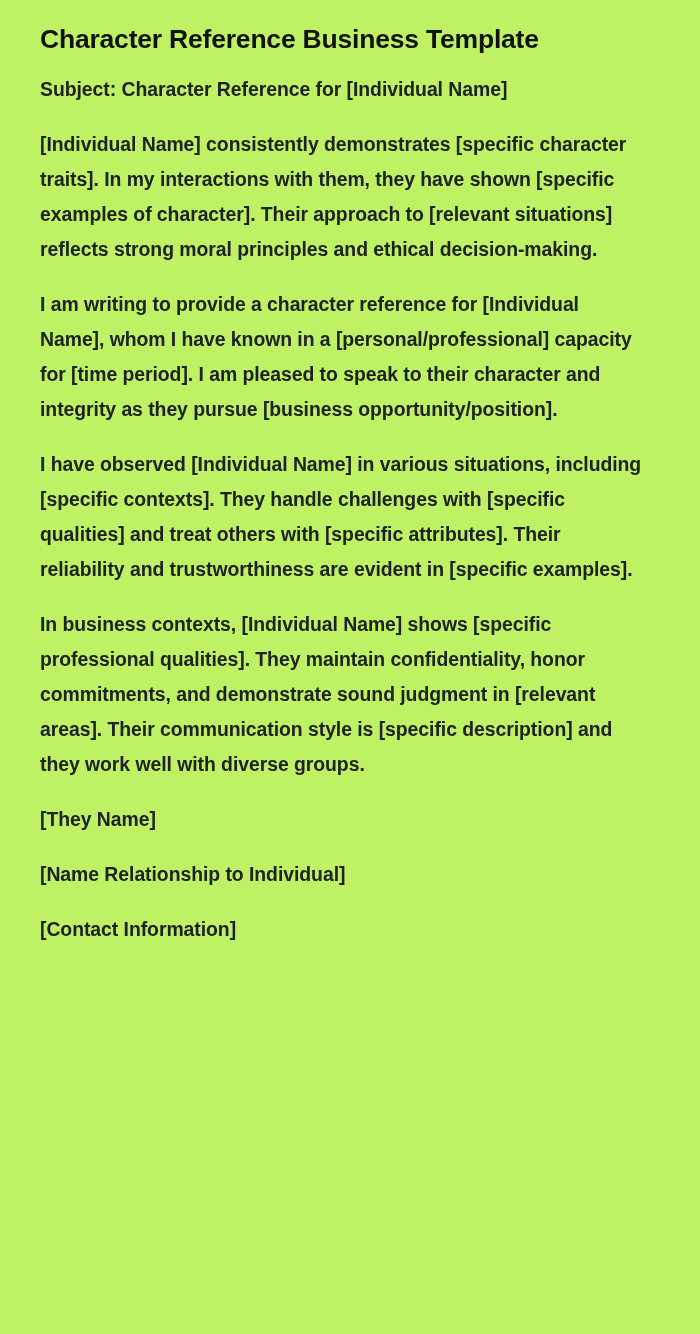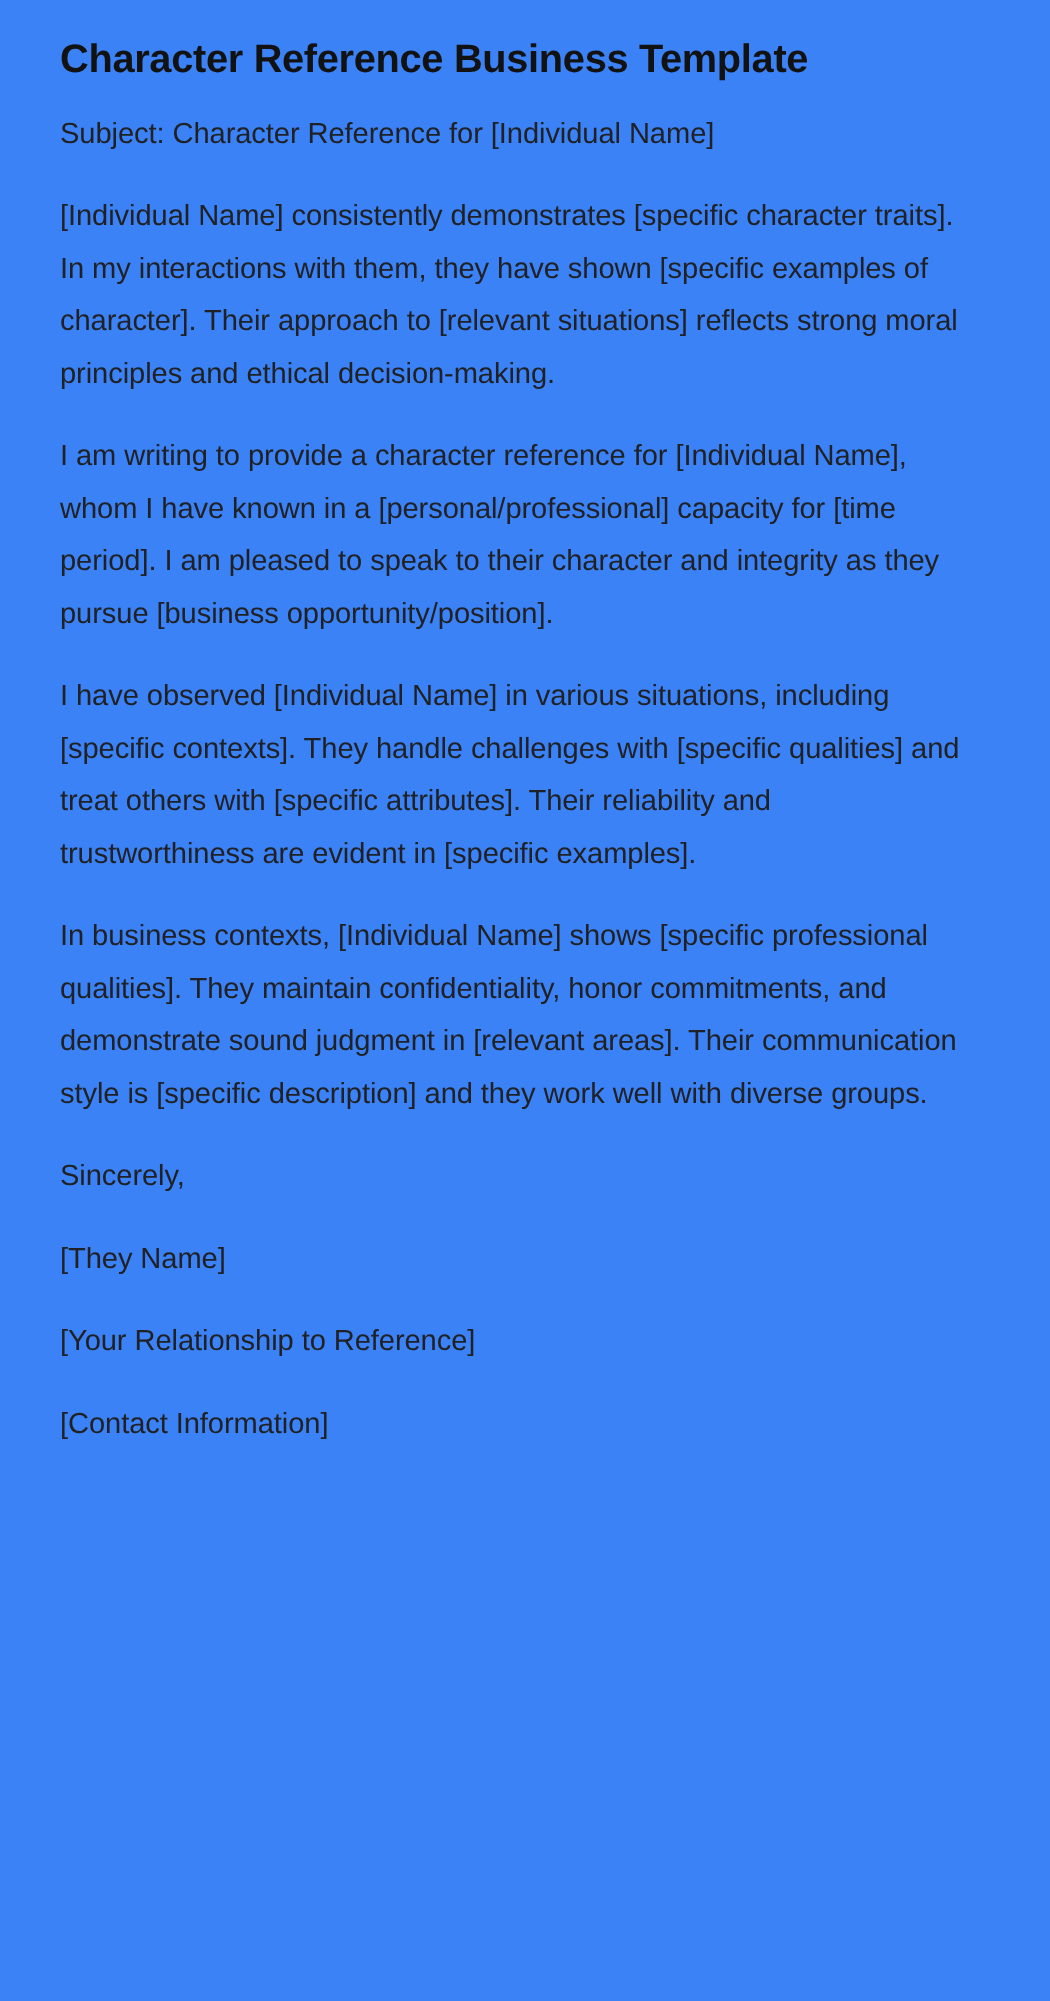--- a/index.html
+++ b/index.html
@@ -13,37 +13,37 @@
     min-height: 1334px;
     font-family: "Liberation Sans", "DejaVu Sans", sans-serif;
     color: #1f1f1f;
     -webkit-font-smoothing: antialiased;
   }
   .page {
     width: 700px;
     min-height: 1334px;
     box-sizing: border-box;
     padding: 22px 40px 40px 40px;
-    background: #3b82f6;
+    background: #bef264;
   }
   .doc-title {
     font-size: 26.5px;
     font-weight: 700;
     line-height: 34px;
     letter-spacing: -0.2px;
     margin: 0 0 16px 0;
     color: #121212;
   }
   .doc-body {
     margin: 0;
   }
   .para {
     font-size: 19.4px;
     line-height: 35px;
-    font-weight: 400;
+    font-weight: 700;
     color: #202124;
     margin: 0 0 20px 0;
     max-width: 604px;
     letter-spacing: -0.05px;
     word-spacing: 0px;
   }
   .para:last-child {
     margin-bottom: 0;
   }
 </style>
@@ -61,22 +61,21 @@
 
     <p class="para">[Individual Name] consistently demonstrates [specific character traits]. In my interactions with them, they have shown [specific examples of character]. Their approach to [relevant situations] reflects strong moral principles and ethical decision-making.</p>
 
     <p class="para">I am writing to provide a character reference for [Individual Name], whom I have known in a [personal/professional] capacity for [time period]. I am pleased to speak to their character and integrity as they pursue [business opportunity/position].</p>
 
     <p class="para">I have observed [Individual Name] in various situations, including [specific contexts]. They handle challenges with [specific qualities] and treat others with [specific attributes]. Their reliability and trustworthiness are evident in [specific examples].</p>
 
     <p class="para">In business contexts, [Individual Name] shows [specific professional qualities]. They maintain confidentiality, honor commitments, and demonstrate sound judgment in [relevant areas]. Their communication style is [specific description] and they work well with diverse groups.</p>
 
 
-    <p class="para">Sincerely,</p>
 
     <p class="para">[They Name]</p>
 
-    <p class="para">[Your Relationship to Reference]</p>
+    <p class="para">[Name Relationship to Individual]</p>
 
     <p class="para">[Contact Information]</p>
 
   </div>
 </div>
 
 </body></html>

